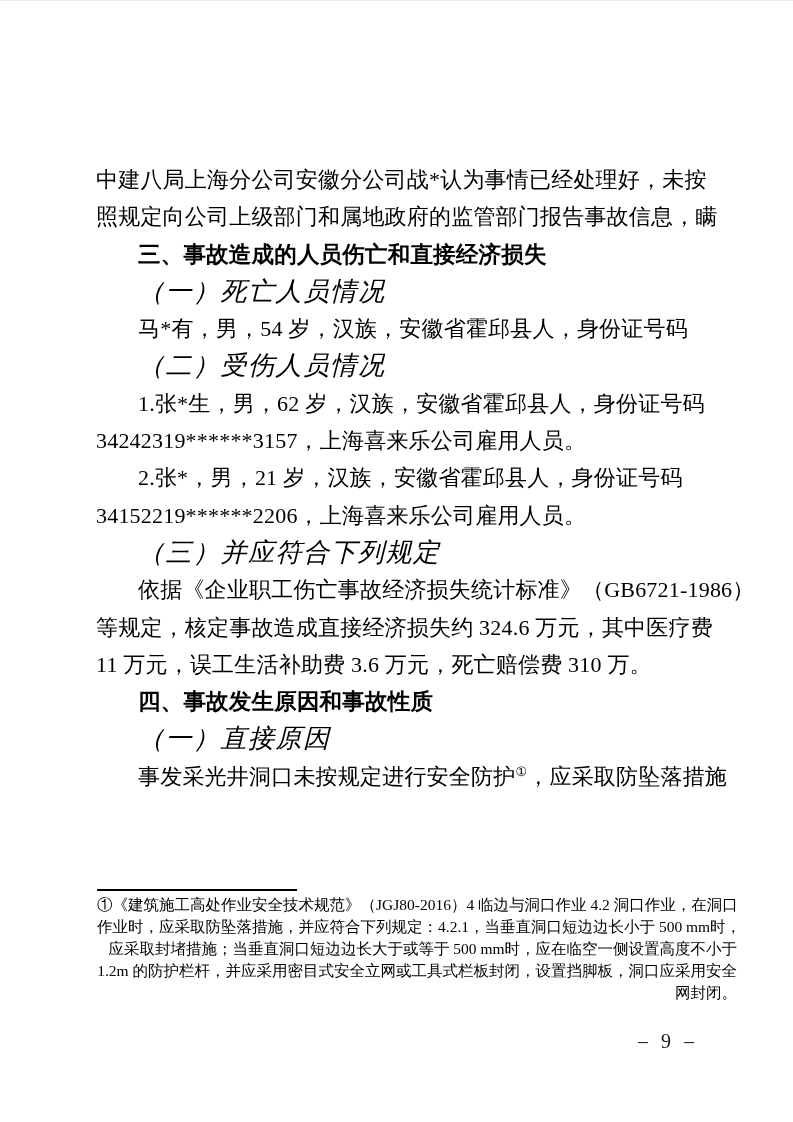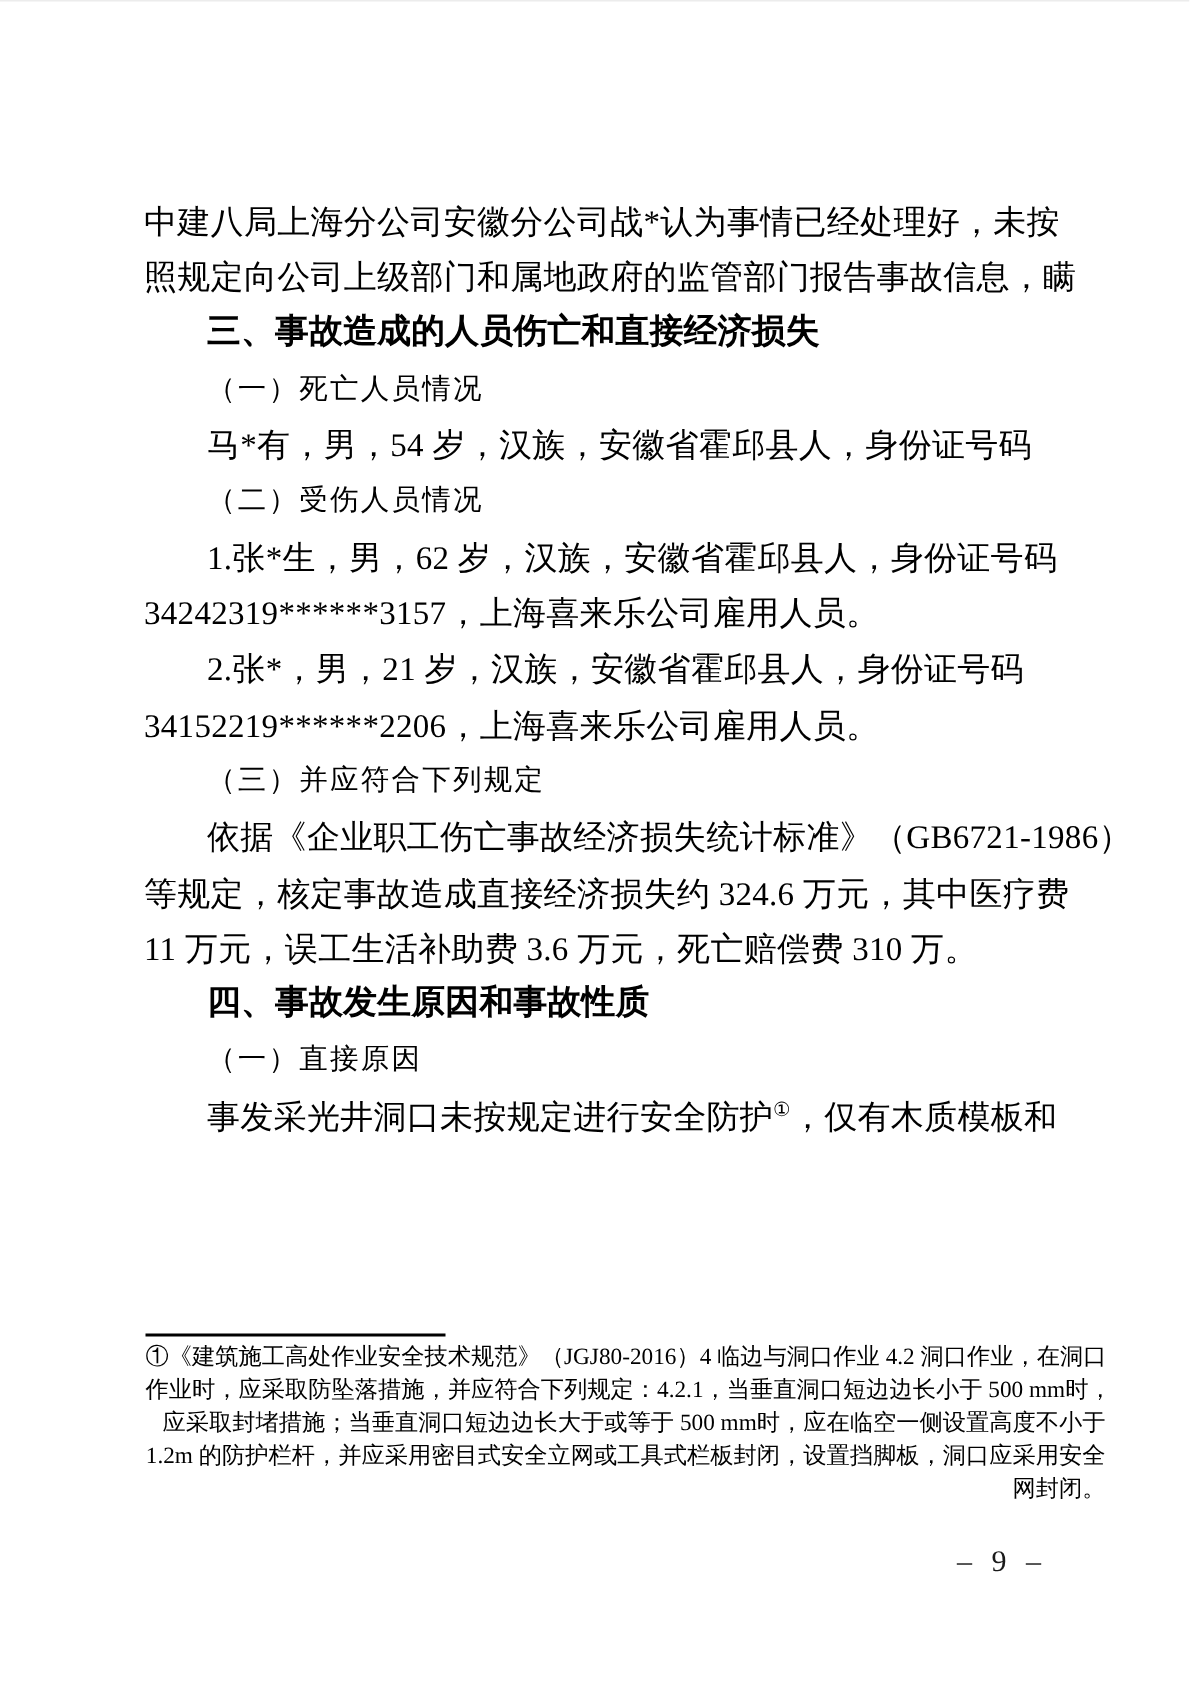--- a/index.html
+++ b/index.html
@@ -14,41 +14,42 @@
     background: #ffffff;
     color: #000000;
     font-family: "Liberation Serif", "DejaVu Serif", serif;
     overflow: hidden;
     border-top: 1px solid #ececec;
     box-sizing: border-box;
   }
   .content {
     position: absolute;
     left: 96px;
-    top: 128px;
+    top: 160px;
     width: 620px;
   }
   .line {
     display: block;
     height: 37.3px;
     line-height: 37.3px;
     font-size: 22px;
     white-space: nowrap;
     letter-spacing: 0.2px;
   }
   .indent {
     padding-left: 42px;
   }
   .heading {
-    font-family: Liberation Mono, monospace;
+    font-family: Liberation Serif, serif;
     font-weight: bold;
     font-size: 22.5px;
   }
   .subheading {
-    font-size: 19px;
+    font-style: italic;
+    font-size: 26px;
     letter-spacing: 1.5px;
   }
   .ref-mark {
     font-size: 13px;
     vertical-align: super;
     line-height: 0;
   }
   .footnote-divider {
     position: absolute;
     left: 97px;
@@ -130,21 +131,21 @@
 
     <div>
       <span class="line heading indent">四、事故发生原因和事故性质</span>
     </div>
 
     <div>
       <span class="line subheading indent">（一）直接原因</span>
     </div>
 
     <div>
-      <span class="line indent"><span>事发采光井洞口未按规定进行安全防护</span><span class="ref-mark">①</span><span>，仅有木质模板和</span></span>
+      <span class="line indent"><span>事发采光井洞口未按规定进行安全防护</span><span class="ref-mark">①</span><span>，应采取防坠落措施</span></span>
     </div>
 
   </div>
 
   <div class="footnote-divider"></div>
 
   <div class="footnote">
     <span class="fn-line">①《建筑施工高处作业安全技术规范》（JGJ80-2016）4 临边与洞口作业 4.2 洞口作业，在洞口</span>
     <span class="fn-line">作业时，应采取防坠落措施，并应符合下列规定：4.2.1，当垂直洞口短边边长小于 500 mm时，</span>
     <span class="fn-line">应采取封堵措施；当垂直洞口短边边长大于或等于 500 mm时，应在临空一侧设置高度不小于</span>

